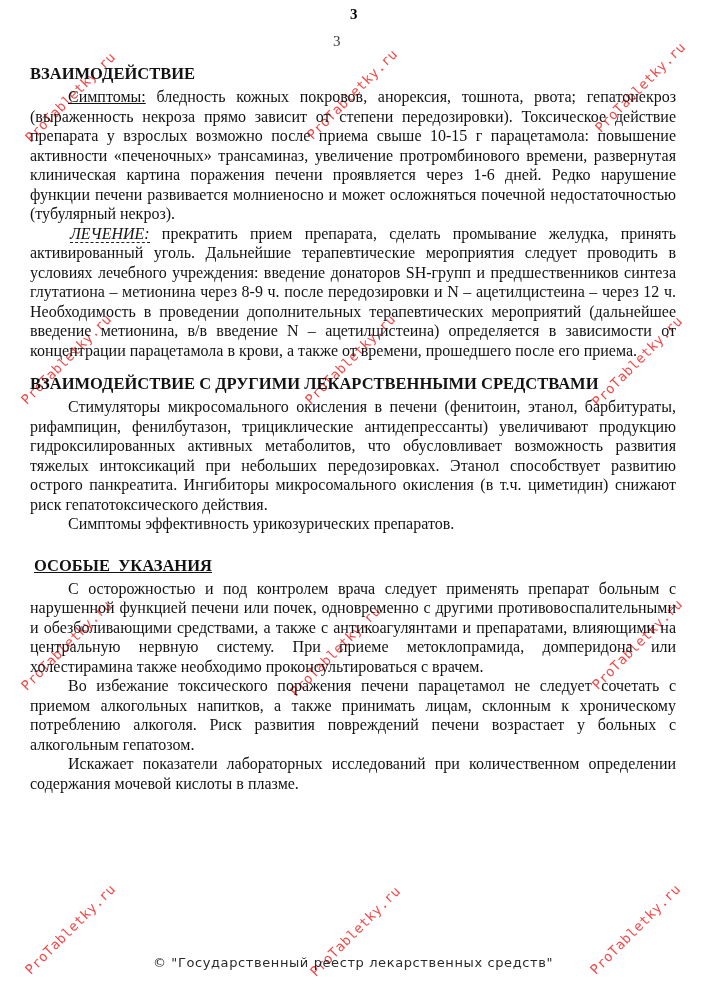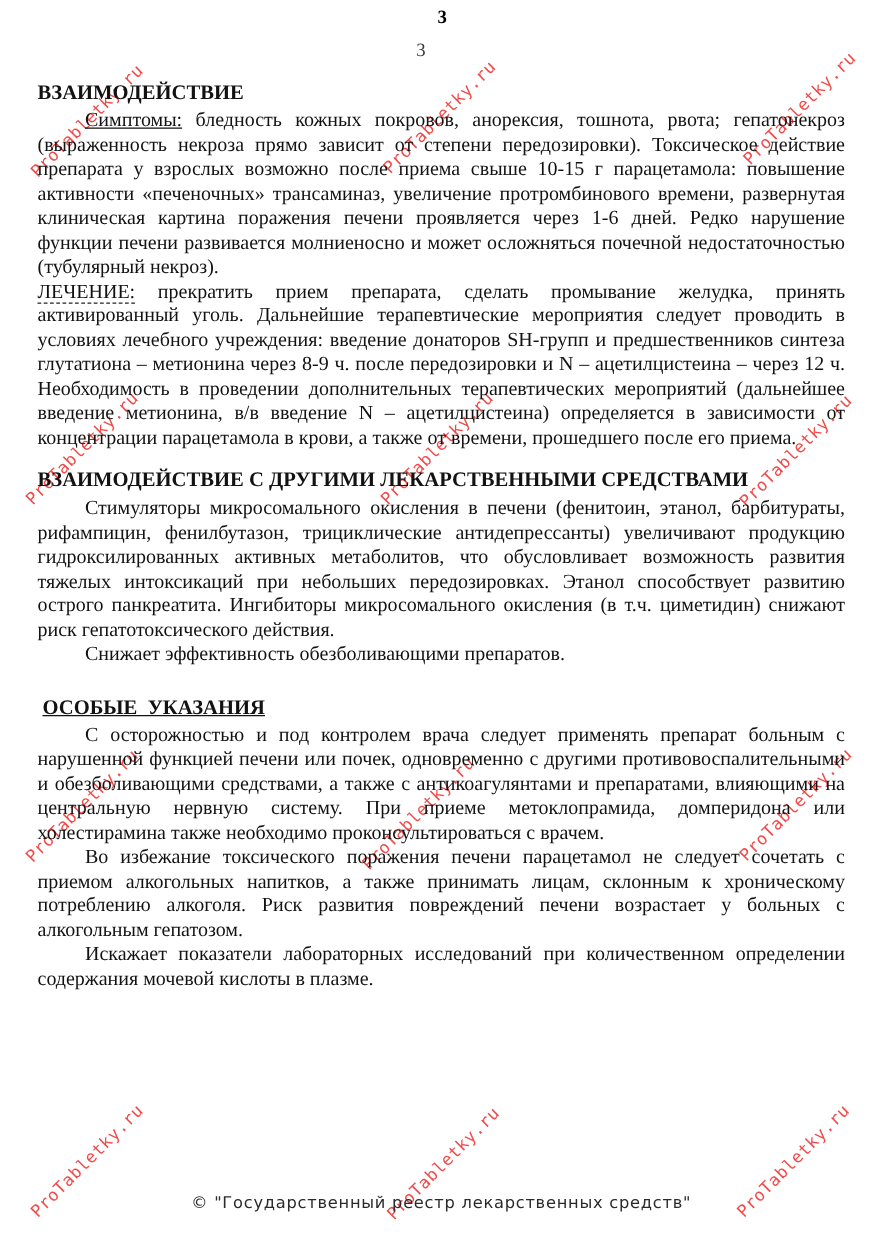--- a/index.html
+++ b/index.html
@@ -30,21 +30,23 @@
     font-weight: bold; font-size: 16.5px; line-height: 20px;
     margin: 0; white-space: pre-wrap; text-align: left;
   }
   .heading.h2 { margin-top: 14px; }
   .heading.h3 { margin-top: 22px; padding-left: 4px; text-decoration: underline; }
   p { margin: 0; }
   p.indent { text-indent: 38px; }
   .gap-after-heading { height: 3px; }
   .lead-underline { text-decoration: underline; }
   .lead-italic-dashed {
+    font-style: italic;
     border-bottom: 1px dashed #222;
+    margin-left: 40px;
   }
   
   .watermark {
     position: absolute;
     width: 136px;
     text-align: center;
     font-family: "DejaVu Sans Mono", monospace;
     font-size: 13.5px;
     letter-spacing: 0.5px;
     transform: rotate(-45deg);
@@ -86,21 +88,21 @@
   <div id="content">
 
     <h2 class="heading h1">ВЗАИМОДЕЙСТВИЕ</h2>
     <div class="gap-after-heading"></div>
     <p class="indent"><span class="lead-underline">Симптомы:</span><span> бледность кожных покровов, анорексия, тошнота, рвота; гепатонекроз (выраженность некроза прямо зависит от степени передозировки). Токсическое действие препарата у взрослых возможно после приема свыше 10-15 г парацетамола: повышение активности «печеночных» трансаминаз, увеличение протромбинового времени, развернутая клиническая картина поражения печени проявляется через 1-6 дней. Редко нарушение функции печени развивается молниеносно и может осложняться почечной недостаточностью (тубулярный некроз).</span></p>
     <p><span class="lead-italic-dashed">ЛЕЧЕНИЕ:</span><span> прекратить прием препарата, сделать промывание желудка, принять активированный уголь. Дальнейшие терапевтические мероприятия следует проводить в условиях лечебного учреждения: введение донаторов SH-групп и предшественников синтеза глутатиона – метионина через 8-9 ч. после передозировки и N – ацетилцистеина – через 12 ч. Необходимость в проведении дополнительных терапевтических мероприятий (дальнейшее введение метионина, в/в введение N – ацетилцистеина) определяется в зависимости от концентрации парацетамола в крови, а также от времени, прошедшего после его приема.</span></p>
 
     <h2 class="heading h2">ВЗАИМОДЕЙСТВИЕ С ДРУГИМИ ЛЕКАРСТВЕННЫМИ СРЕДСТВАМИ</h2>
     <div class="gap-after-heading"></div>
     <p class="indent">Стимуляторы микросомального окисления в печени (фенитоин, этанол, барбитураты, рифампицин, фенилбутазон, трициклические антидепрессанты) увеличивают продукцию гидроксилированных активных метаболитов, что обусловливает возможность развития тяжелых интоксикаций при небольших передозировках. Этанол способствует развитию острого панкреатита. Ингибиторы микросомального окисления (в т.ч. циметидин) снижают риск гепатотоксического действия.</p>
-    <p class="indent">Снижает эффективность обезболивающими препаратов.</p>
+    <p class="indent">Симптомы эффективность урикозурических препаратов.</p>
 
     <h2 class="heading h3">ОСОБЫЕ  УКАЗАНИЯ</h2>
     <div class="gap-after-heading"></div>
     <p class="indent">С осторожностью и под контролем врача следует применять препарат больным с нарушенной функцией печени или почек, одновременно с другими противовоспалительными и обезболивающими средствами, а также с антикоагулянтами и препаратами, влияющими на центральную нервную систему. При приеме метоклопрамида, домперидона или холестирамина также необходимо проконсультироваться с врачем.</p>
     <p class="indent">Во избежание токсического поражения печени парацетамол не следует сочетать с приемом алкогольных напитков, а также принимать лицам, склонным к хроническому потреблению алкоголя. Риск развития повреждений печени возрастает у больных с алкогольным гепатозом.</p>
     <p class="indent">Искажает показатели лабораторных исследований при количественном определении содержания мочевой кислоты в плазме.</p>
 
   </div>
 
   <div id="footer">© "Государственный реестр лекарственных средств"</div>

